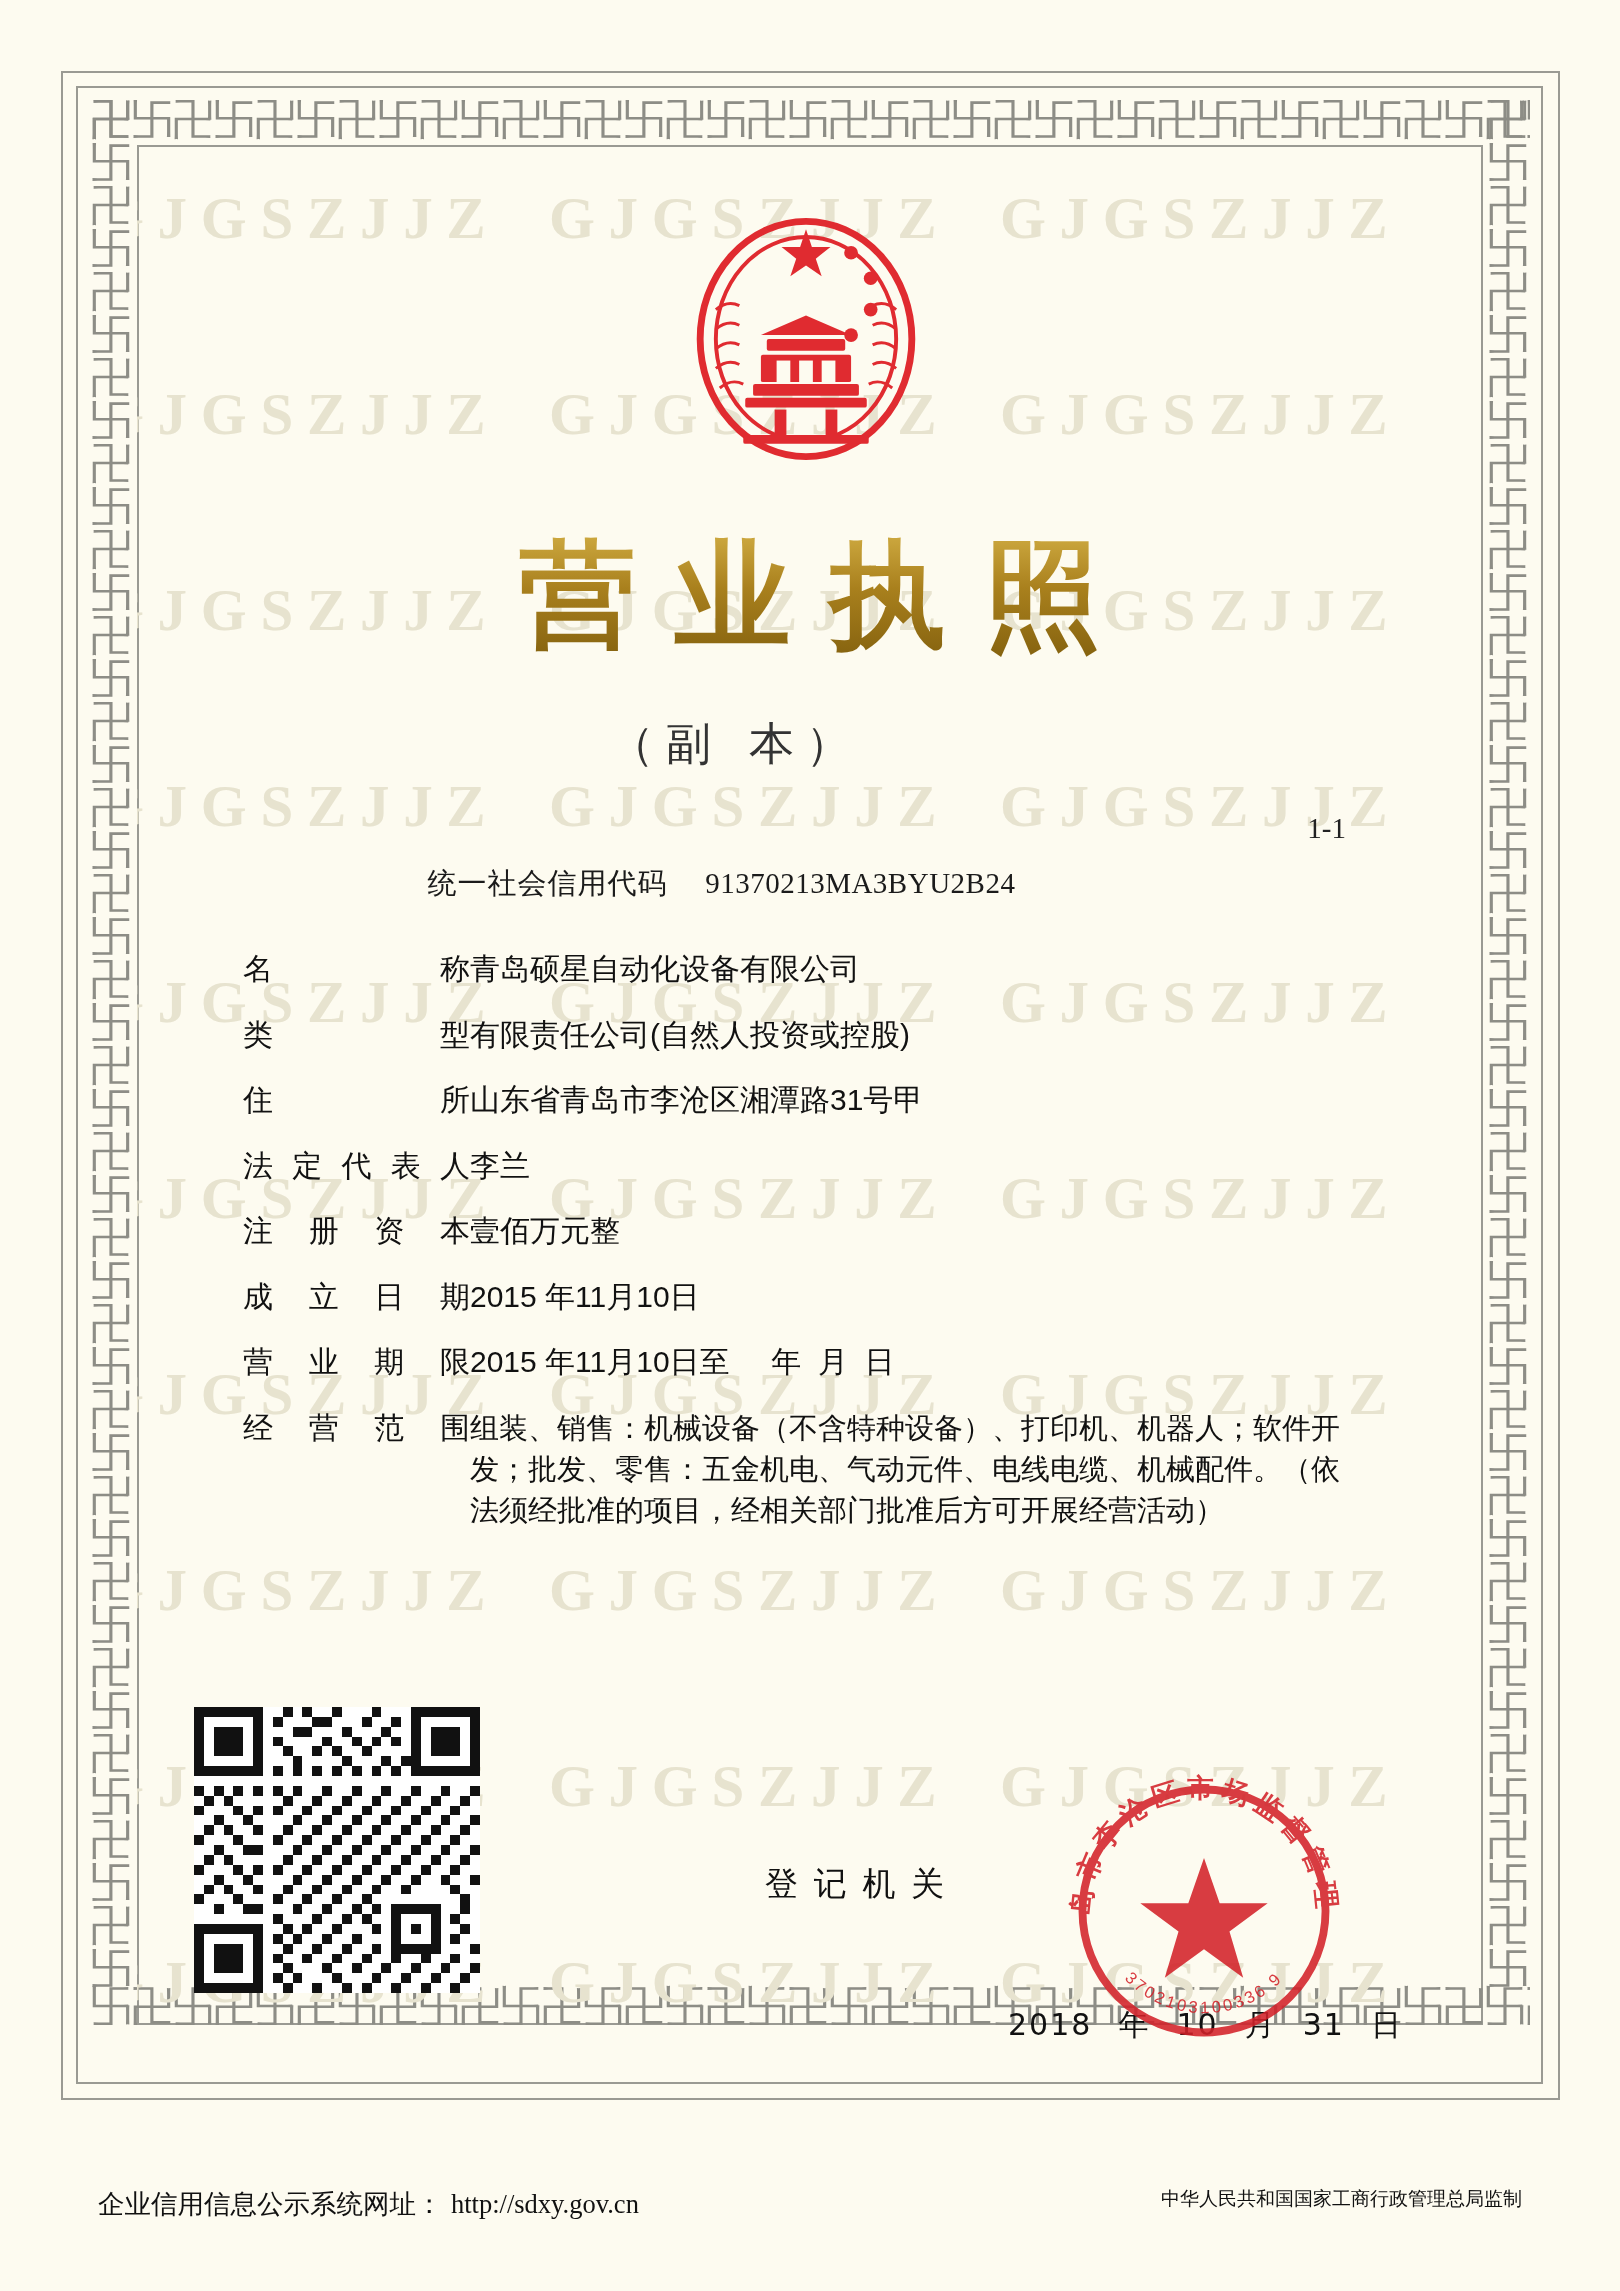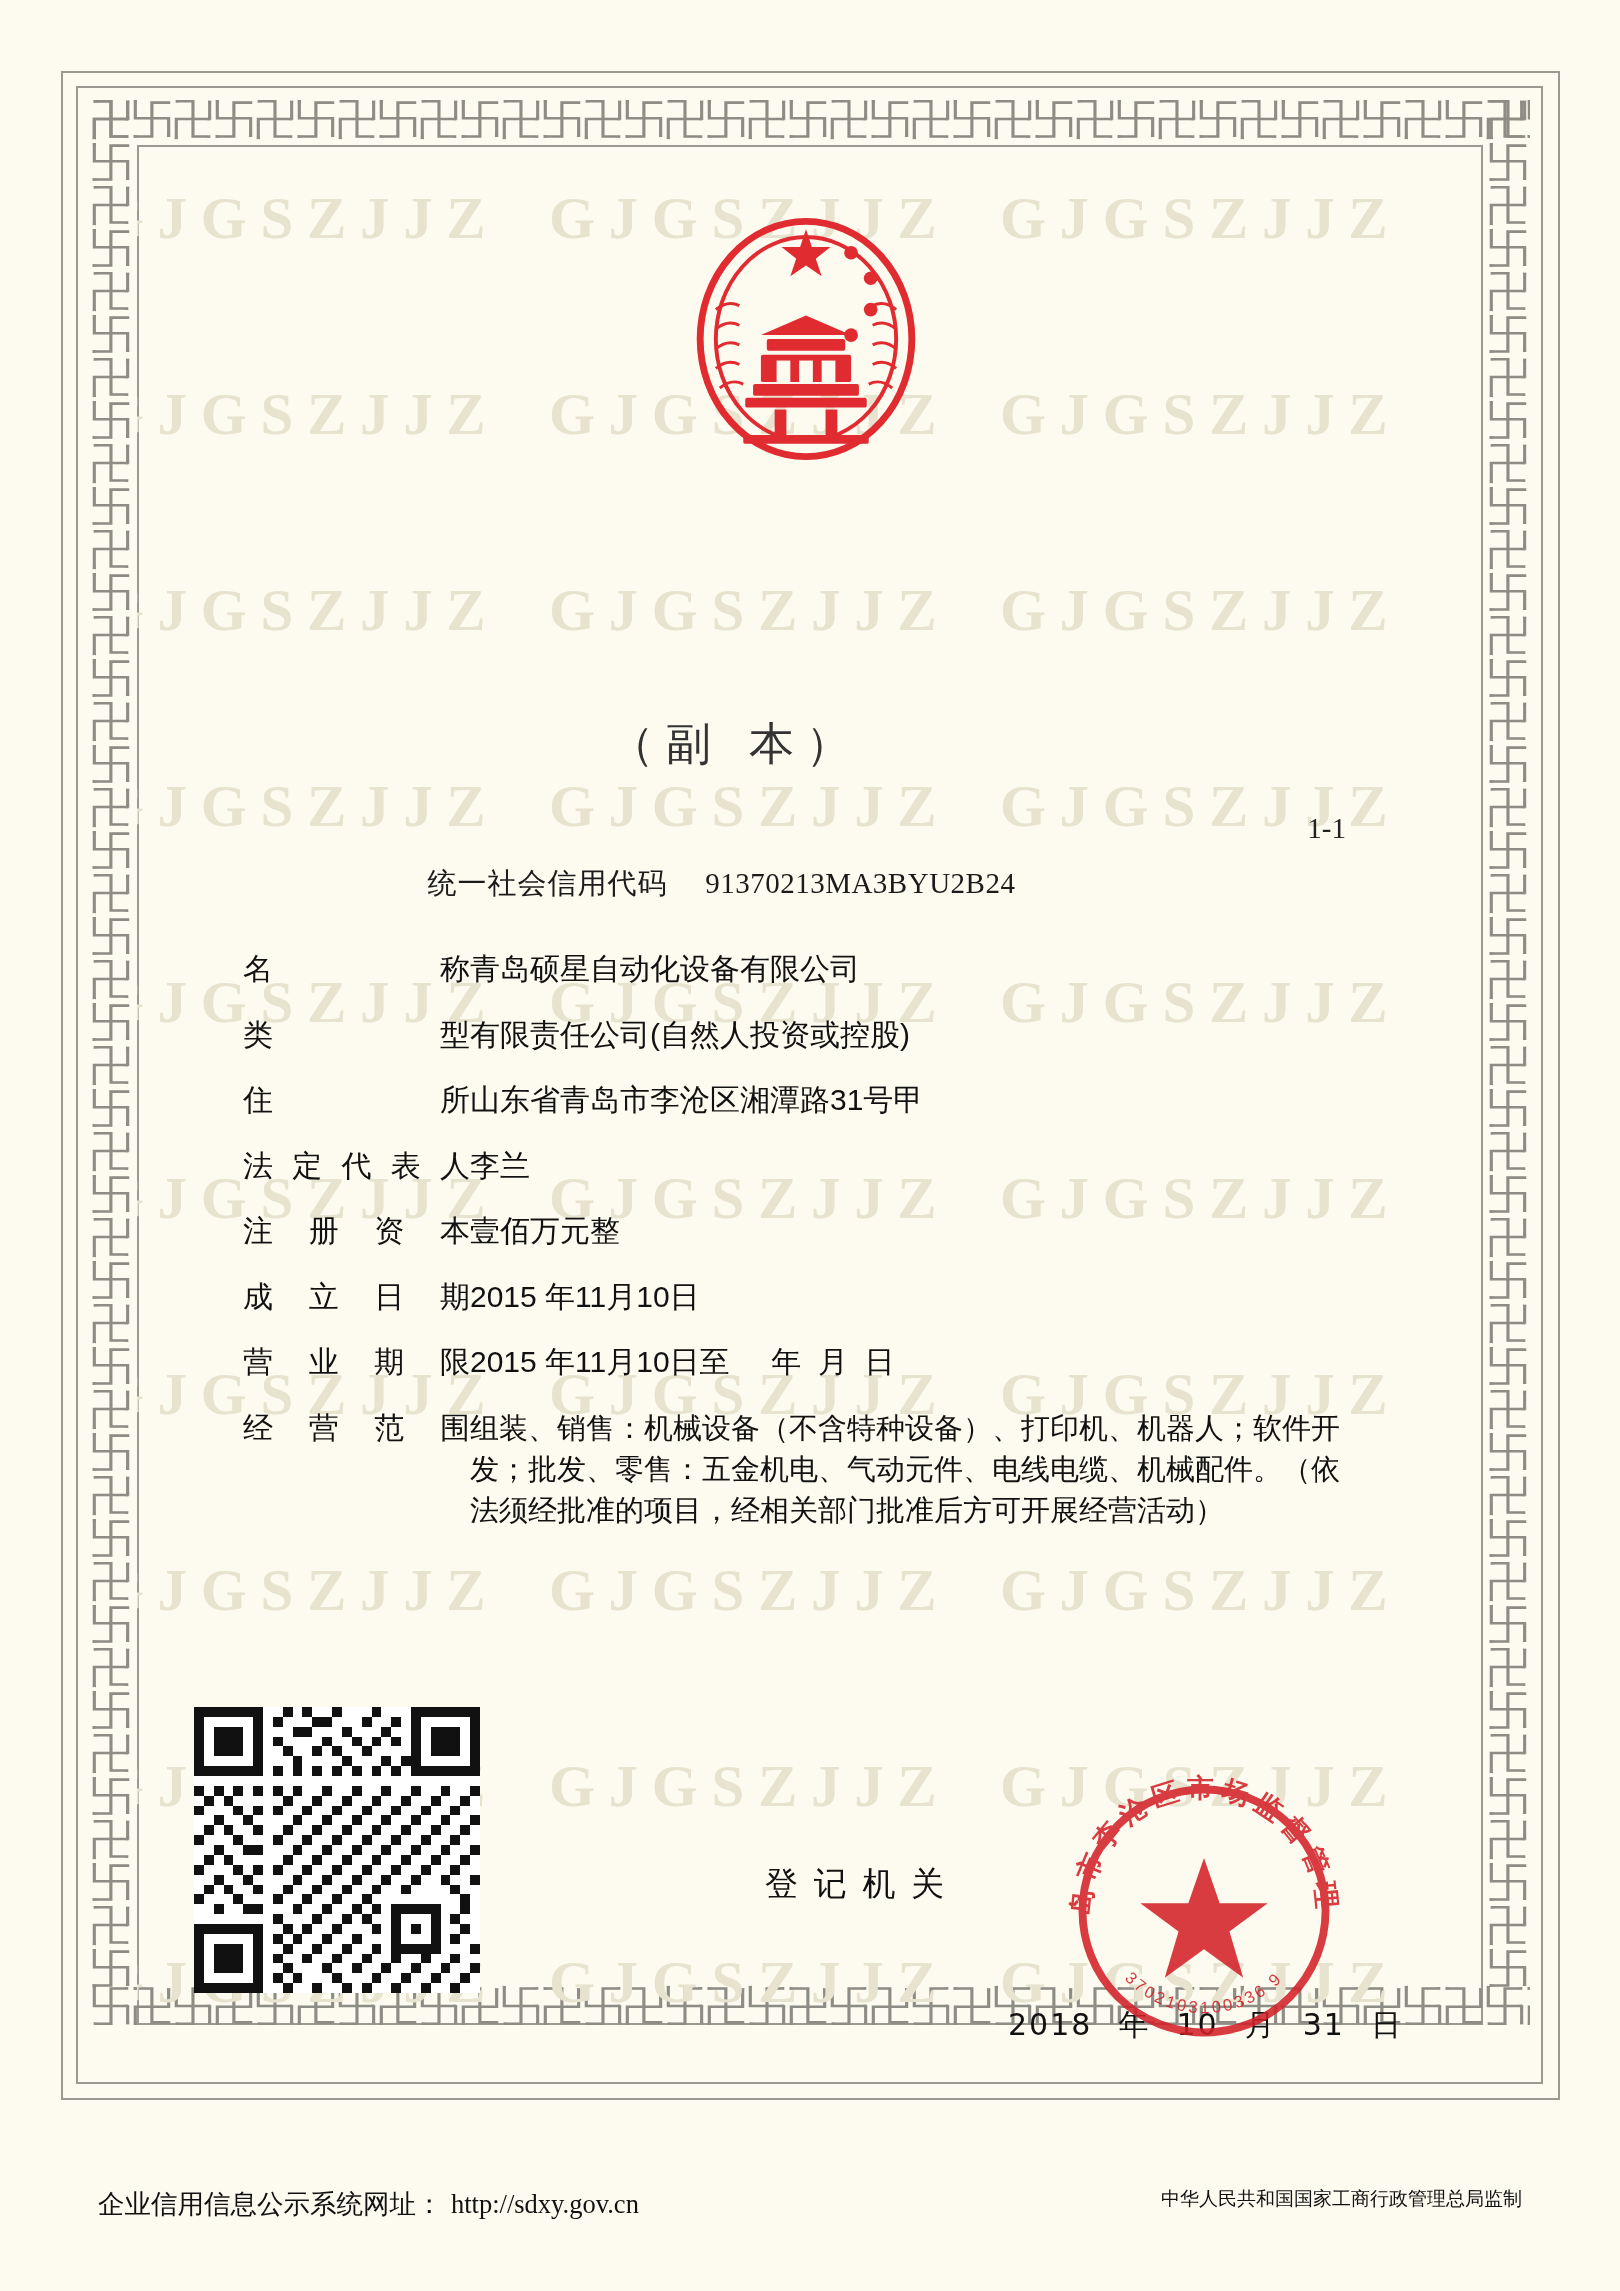--- a/index.html
+++ b/index.html
@@ -439,20 +439,21 @@
         <rect x="120" y="172" width="14" height="22" fill="#fdfbf0"></rect>
         <rect x="143" y="172" width="14" height="22" fill="#fdfbf0"></rect>
         <rect x="166" y="172" width="14" height="22" fill="#fdfbf0"></rect>
         <rect x="118" y="222" width="12" height="26"></rect>
         <rect x="170" y="222" width="12" height="26"></rect>
         <rect x="86" y="248" width="128" height="9" rx="2"></rect>
       </g>
     </svg>
   </div>
 
+  <div class="title">营业执照</div>
   <div class="subtitle">（副 本）</div>
   <div class="serial">1-1</div>
 
   <div class="credit-code">
     <span>统一社会信用代码</span>
     <span class="code-num" style="margin-left:27.4px;">91370213MA3BYU2B24</span>
   </div>
 
   <div class="fields">
 

